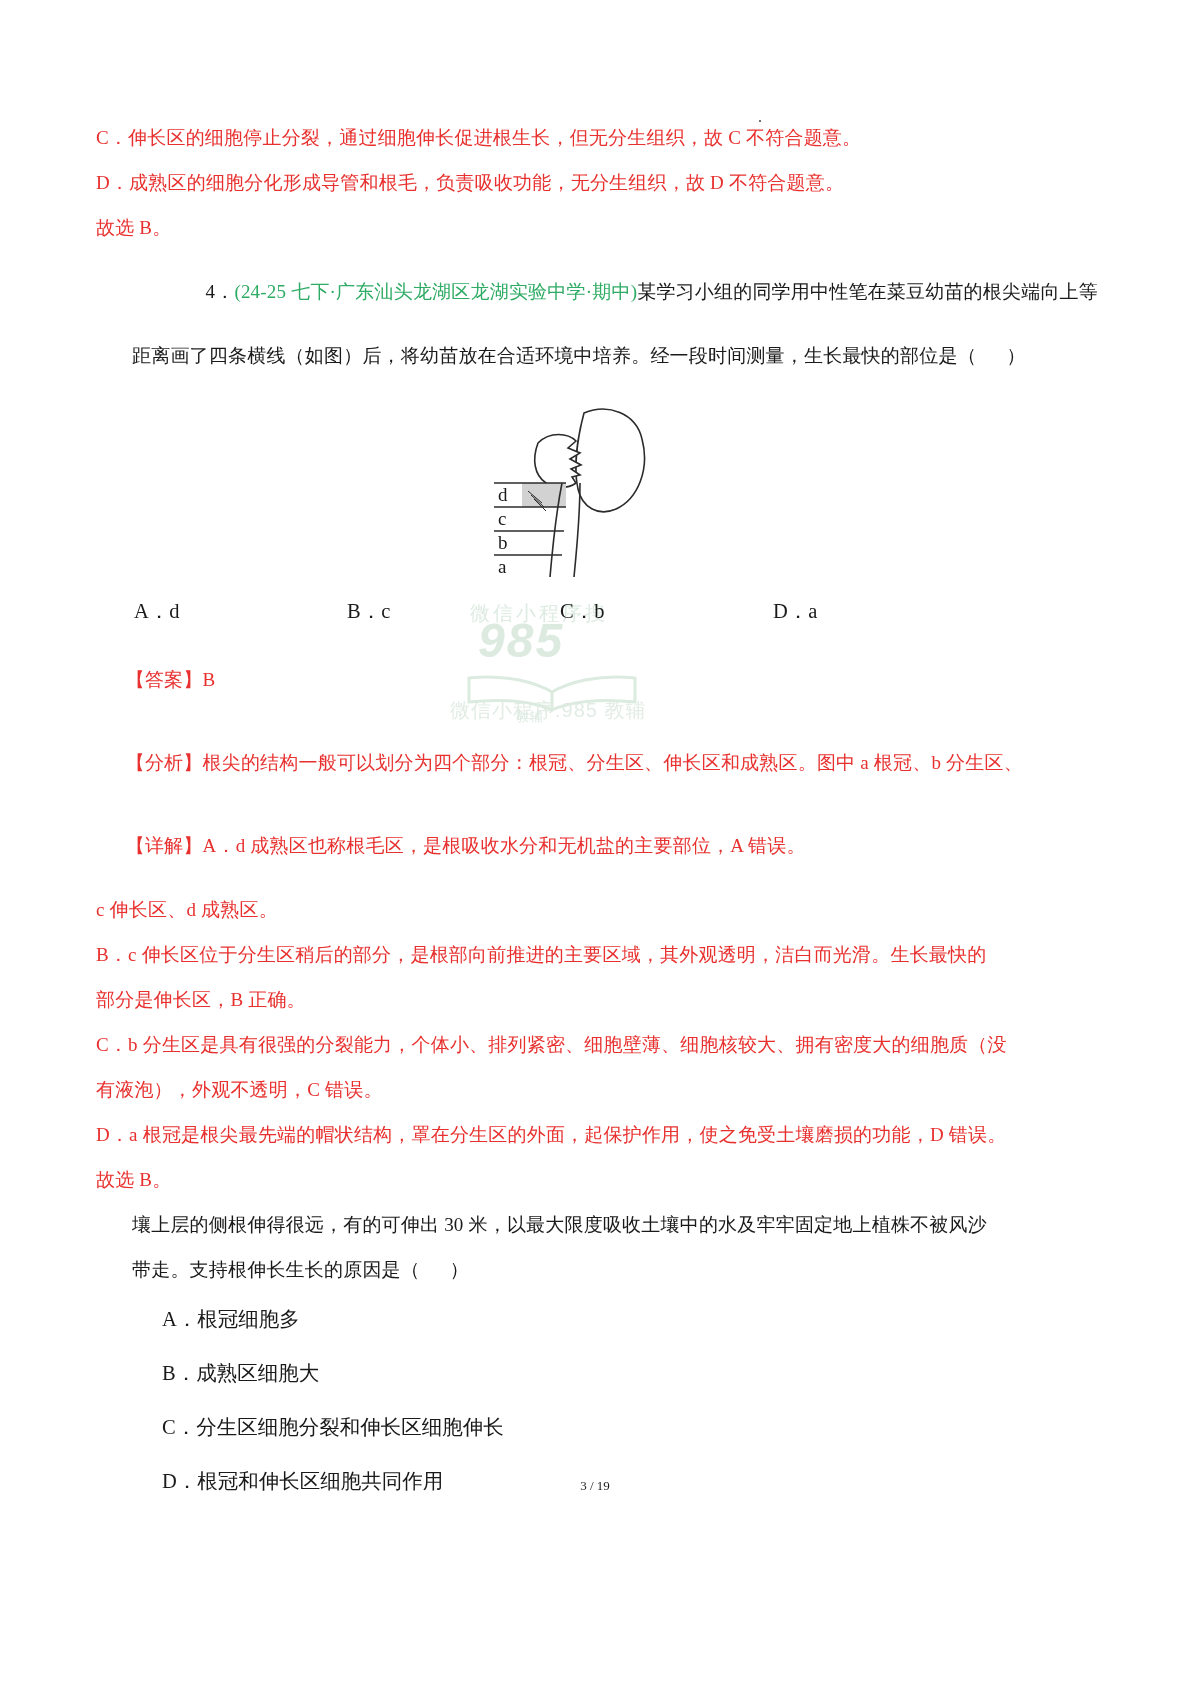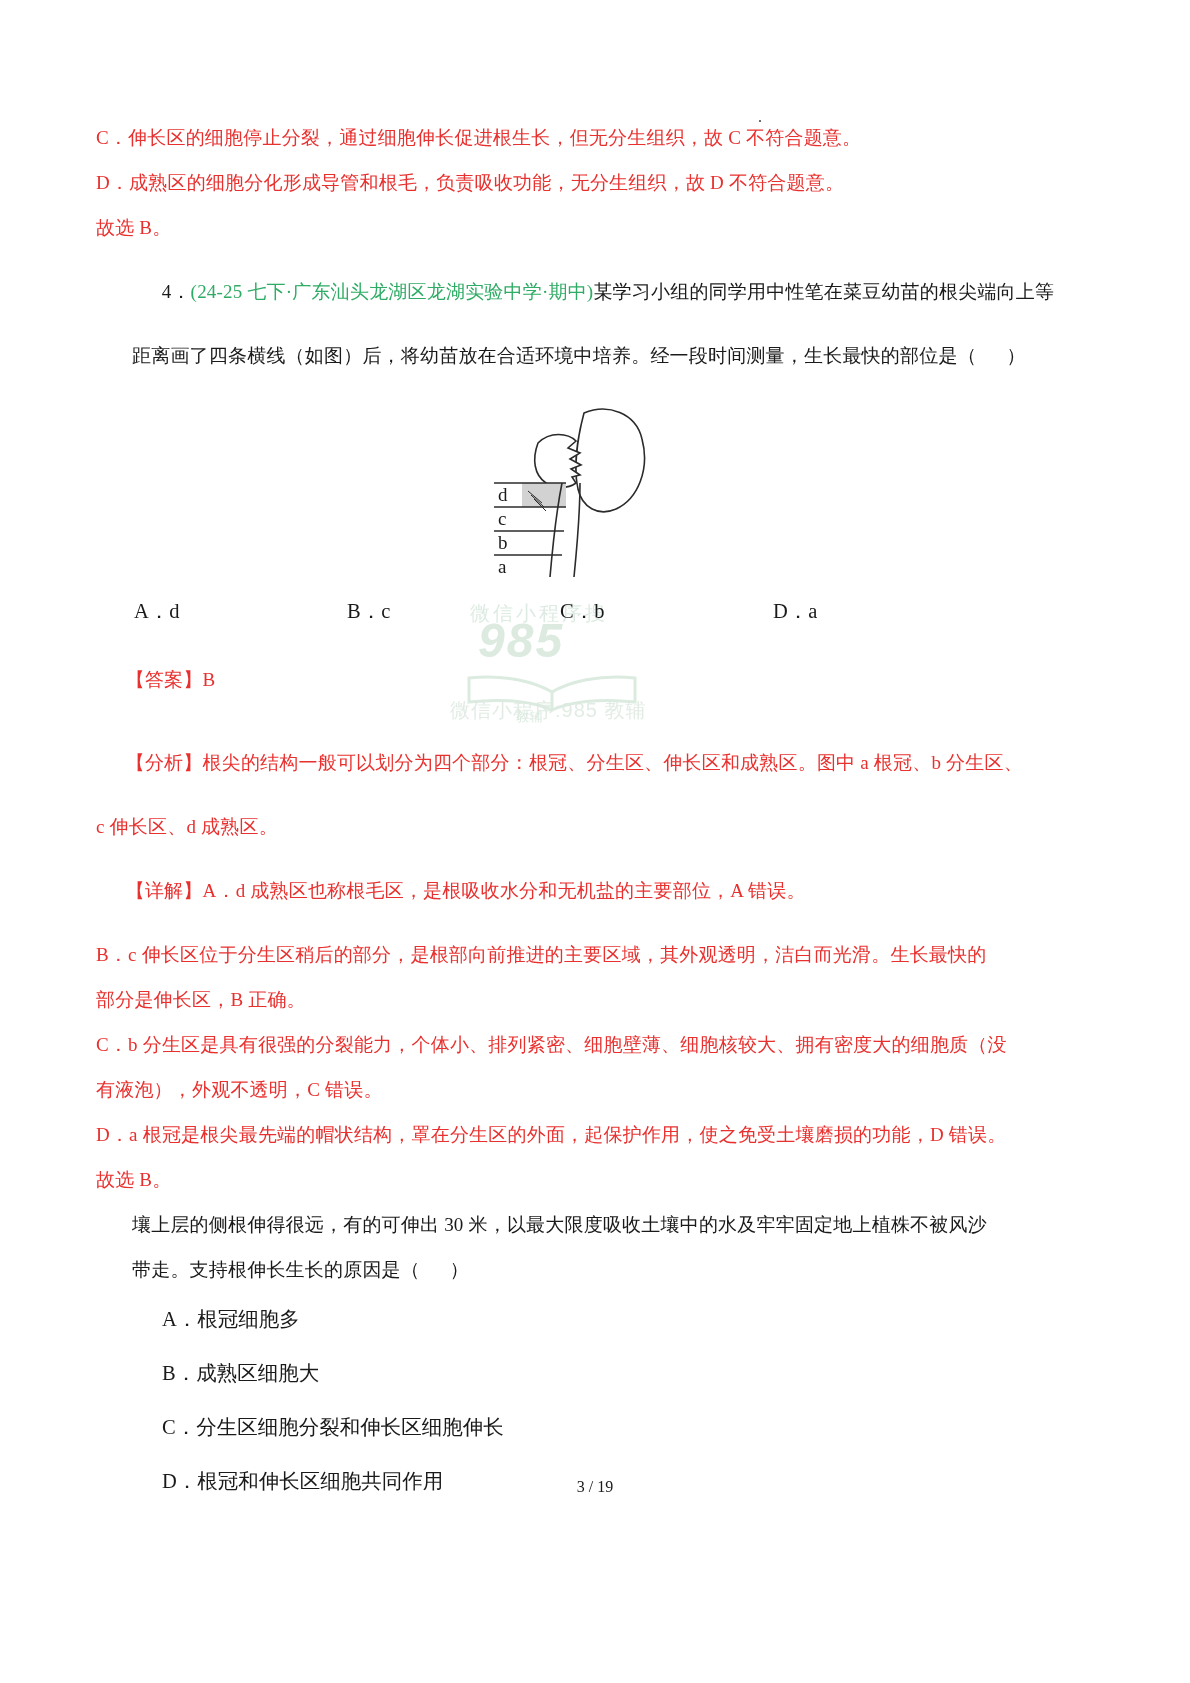--- a/index.html
+++ b/index.html
@@ -35,20 +35,21 @@
     margin: 0 0 26px 0;
     letter-spacing: 0.2px;
     white-space: pre-wrap;
   }
   .red { color: #e8312f; }
   .black { color: #1a1a1a; }
   .green { color: #2eab64; }
   .hang {
     padding-left: 36px;
     text-indent: -36px;
+    text-align: right;
   }
   .hang2 {
     padding-left: 36px;
   }
   .opt-row {
     display: flex;
     font-size: 20.5px;
     color: #1a1a1a;
     margin: 0 0 26px 0;
     padding-left: 38px;
@@ -128,21 +129,21 @@
     color: #dde9e0;
     letter-spacing: 1px;
   }
 
   .footer {
     position: absolute;
     left: 0;
     top: 1478px;
     width: 1190px;
     text-align: center;
-    font-size: 16px;
+    font-size: 13px;
     color: #1a1a1a;
     font-family: "Liberation Serif", serif;
   }
   .dot-mark {
     position: absolute;
     left: 758px;
     top: 108px;
     font-size: 16px;
     color: #444;
   }
@@ -210,25 +211,25 @@
       <span>D．a</span>
     </div>
 
     <p class="line red">
       <span>【答案】</span><span>B</span>
     </p>
 
     <p class="line red">
       <span>【分析】</span><span>根尖的结构一般可以划分为四个部分：根冠、分生区、伸长区和成熟区。图中 a 根冠、b 分生区、</span>
     </p>
-    <p class="line red">c 伸长区、d 成熟区。</p>
-
     <p class="line red">
       <span>【详解】</span><span>A．d 成熟区也称根毛区，是根吸收水分和无机盐的主要部位，A 错误。</span>
     </p>
+
+    <p class="line red">c 伸长区、d 成熟区。</p>
 
     <p class="line red">B．c 伸长区位于分生区稍后的部分，是根部向前推进的主要区域，其外观透明，洁白而光滑。生长最快的</p>
     <p class="line red">部分是伸长区，B 正确。</p>
 
     <p class="line red">C．b 分生区是具有很强的分裂能力，个体小、排列紧密、细胞壁薄、细胞核较大、拥有密度大的细胞质（没</p>
     <p class="line red">有液泡），外观不透明，C 错误。</p>
 
     <p class="line red">D．a 根冠是根尖最先端的帽状结构，罩在分生区的外面，起保护作用，使之免受土壤磨损的功能，D 错误。</p>
     <p class="line red">故选 B。</p>
 

